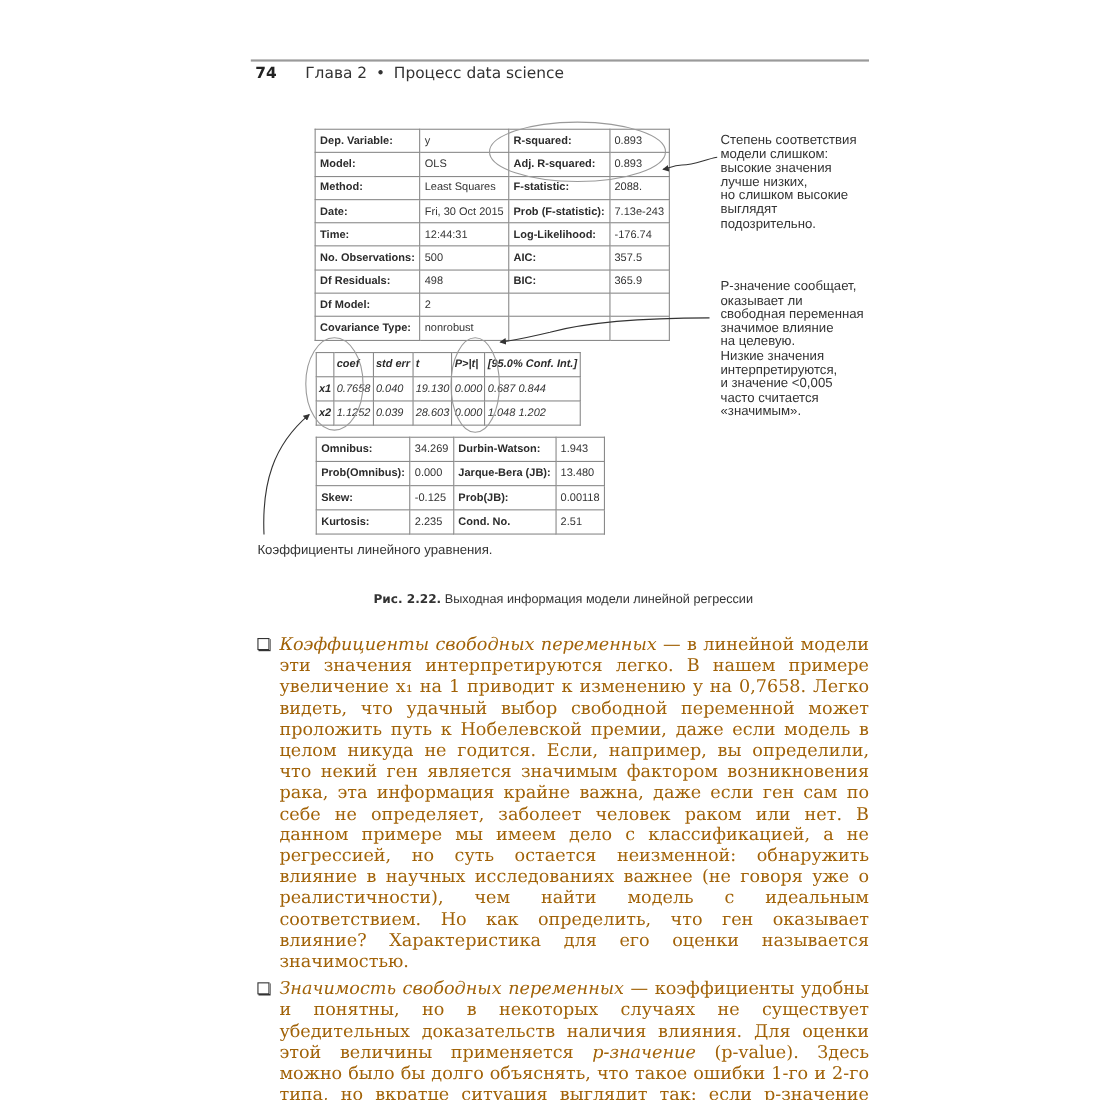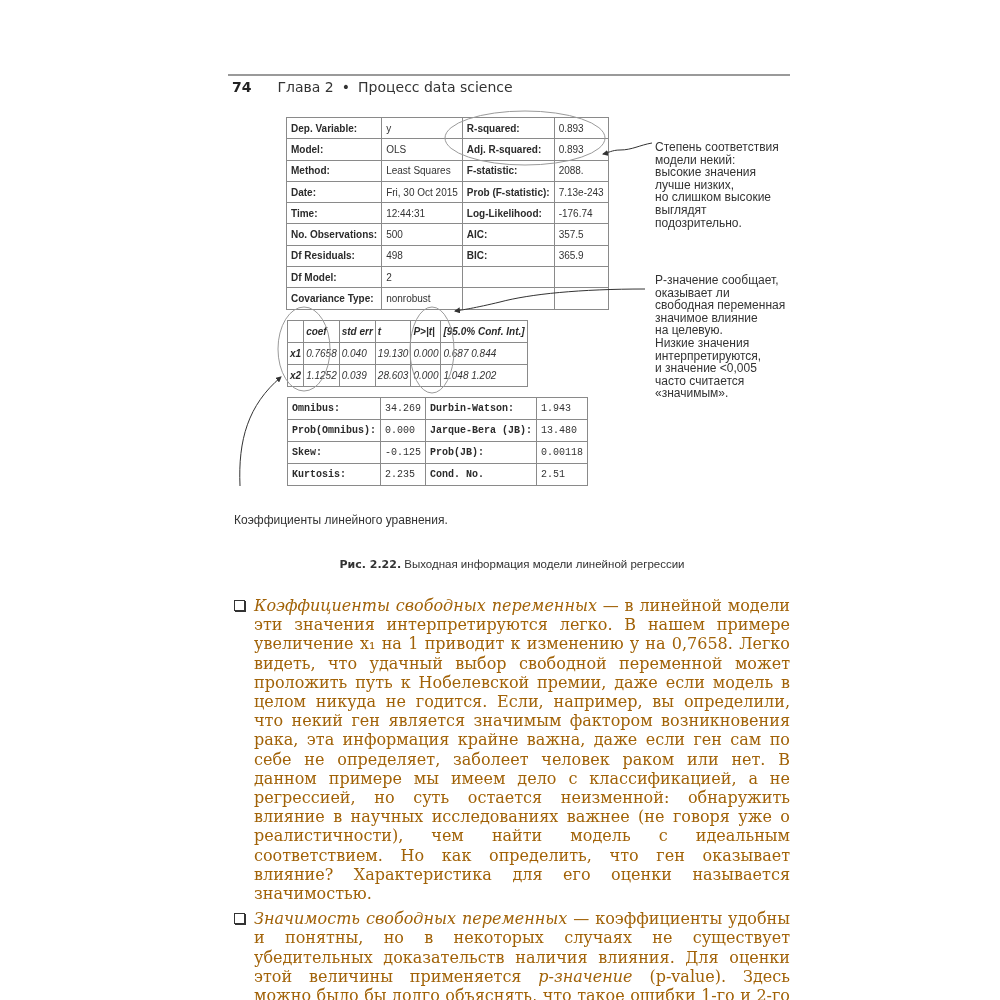--- a/index.html
+++ b/index.html
@@ -1,31 +1,31 @@
 <!DOCTYPE html>
 <html><head>
 <meta charset="utf-8">
 <style>
   html, body { margin: 0; padding: 0; }
   body { width: 1000px; height: 1000px; background: #ffffff; position: relative; overflow: hidden; color: #2a2a2a; }
-  .abs { position: absolute; margin-top: 20px; }
+  .abs { position: absolute; }
   .header-rule { left: 228px; top: 54px; width: 562px; height: 2px; background: #9a9a9a; }
   .header { left: 232px; top: 59px; font-family: "DejaVu Sans", sans-serif; font-size: 14px; color: #333; white-space: nowrap; }
   .header .pg { font-weight: bold; color: #222; margin-right: 26px; }
   .header .bullet { margin: 0 8px; }
 
   table.st { position: absolute; border-collapse: collapse; font-family: "Liberation Sans", sans-serif; font-size: 10px; color: #333; }
   table.st td { border: 1px solid #8a8a8a; padding: 0 4px; white-space: nowrap; }
   table.st td.k { font-weight: bold; color: #2b2b2b; }
   #t1 { left: 286px; top: 117px; }
   #t1 td { height: 20.3px; }
   #t2 { left: 287px; top: 320px; }
   #t2 td { height: 21px; padding: 0 2px; font-style: italic; }
   #t3 { left: 287px; top: 397px; }
-  #t3 td { height: 21px; font-family: Liberation Mono, monospace; }
+  #t3 td { height: 21px; }
 
   svg.ann { position: absolute; left: 0; top: 0; width: 1000px; height: 1000px; pointer-events: none; }
   .note { font-family: "Liberation Sans", sans-serif; font-size: 12px; line-height: 12.6px; color: #333; }
   .note1 { left: 655px; top: 121px; width: 150px; }
   .note2 { left: 655px; top: 254px; width: 150px; }
   .note3 { left: 234px; top: 494px; width: 320px; }
 
   .caption { left: 232px; top: 538px; width: 560px; text-align: center; font-family: "Liberation Sans", sans-serif; font-size: 11.5px; color: #333; }
   .caption b { font-family: "DejaVu Sans", sans-serif; font-size: 11px; }
 
@@ -168,21 +168,21 @@
   <ellipse cx="525" cy="138" rx="80" ry="27" fill="none" stroke="#9a9a9a" stroke-width="1"></ellipse>
   <path d="M652,143 C640,145 632,150 620,150 C612,150 608,153 603,154" fill="none" stroke="#333" stroke-width="1" marker-end="url(#ah)"></path>
   <ellipse cx="304" cy="349" rx="26" ry="42" fill="none" stroke="#9a9a9a" stroke-width="1"></ellipse>
   <path d="M240,486 C238,440 248,405 281,377" fill="none" stroke="#333" stroke-width="1" marker-end="url(#ah)"></path>
   <ellipse cx="432" cy="350" rx="22" ry="43" fill="none" stroke="#9a9a9a" stroke-width="1"></ellipse>
   <path d="M645,289 C580,289 530,294 500,302 C475,308 462,310 455,311" fill="none" stroke="#333" stroke-width="1" marker-end="url(#ah)"></path>
 </svg>
 
 <div class="abs note note1" id="note1">
     <div>Степень соответствия</div>
-    <div>модели некий:</div>
+    <div>модели слишком:</div>
     <div>высокие значения</div>
     <div>лучше низких,</div>
     <div>но слишком высокие</div>
     <div>выглядят</div>
     <div>подозрительно.</div>
   </div>
 <div class="abs note note2" id="note2">
     <div>Р-значение сообщает,</div>
     <div>оказывает ли</div>
     <div>свободная переменная</div>

